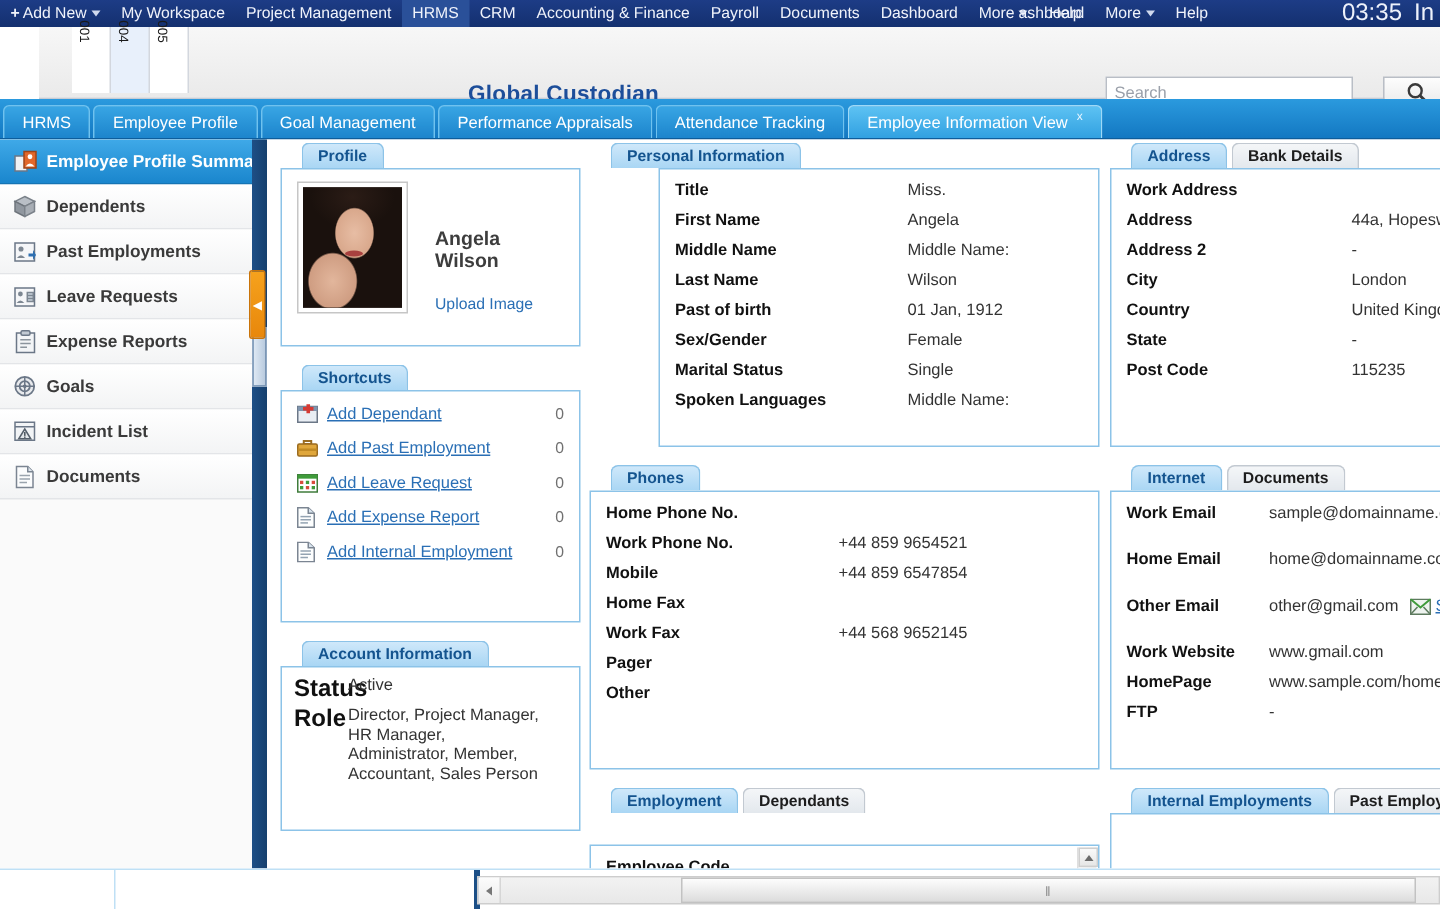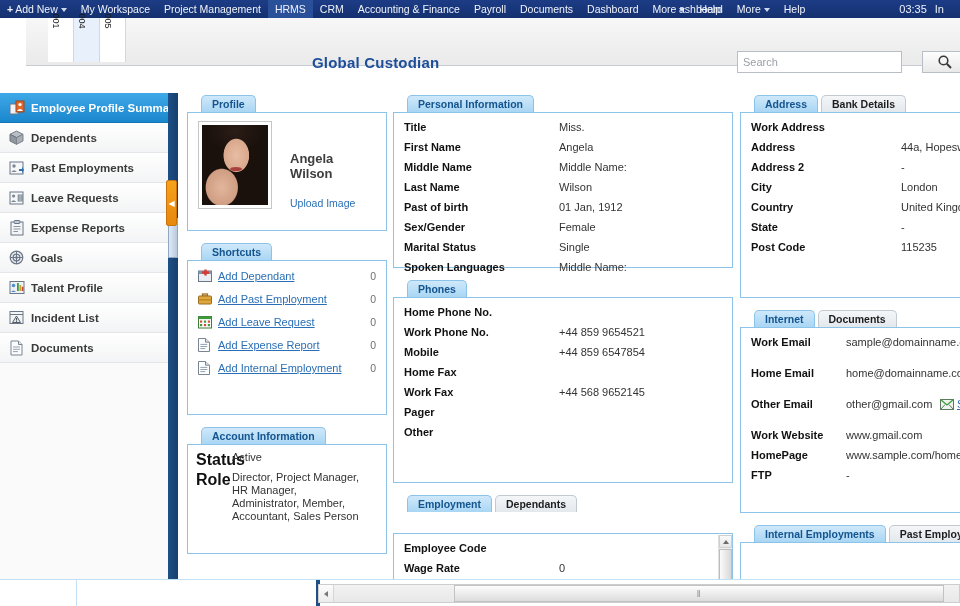--- a/index.html
+++ b/index.html
@@ -43,21 +43,21 @@
   }
   .topbar .plus {
     font-weight: bold; margin-right: 2px;
   }
   .topbar-overlay {
     position: absolute; top: 0; left: 672px; height: 18px;
     white-space: nowrap; overflow: hidden;
   }
   .topbar-clock {
     position: absolute; top: 0; right: 0; height: 16px; line-height: 18px;
-    padding-right: 16px; font-size: 11px; color: #eef2fb;
+    padding-right: 4px; font-size: 16px; color: #eef2fb;
     white-space: nowrap;
   }
   .topbar-clock .tc { margin-left: 8px; }
 
   
   .header {
     position: absolute; left: 0; top: 18px; width: 960px; height: 48px;
     background: #f0f0f0;
     background: linear-gradient(#f7f7f7, #eaeaea);
     border-bottom: 1px solid #c7ccd4;
@@ -374,20 +374,23 @@
       <input class="searchbox" type="text" placeholder="Search" style="">
       <div class="searchbtn">
         <svg width="16" height="16" viewBox="0 0 16 16">
           <circle cx="6.5" cy="6.5" r="4.3" fill="none" stroke="#3a3a3a" stroke-width="1.6"></circle>
           <line x1="9.8" y1="9.8" x2="14" y2="14" stroke="#3a3a3a" stroke-width="2"></line>
         </svg>
       </div>
     </div>
   </div>
 
+  <div class="tabstrip">
+    <div class="tab">HRMS</div><div class="tab">Employee Profile</div><div class="tab">Goal Management</div><div class="tab">Performance Appraisals</div><div class="tab">Attendance Tracking</div><div class="tab active"><span>Employee Information View</span><span class="tabclose">x</span></div>
+  </div>
 
   <div class="sidebar">
 
     <div class="sb-item active">
       <span class="sb-ico">
         <svg width="16" height="16" viewBox="0 0 16 16">
           <rect x="1" y="4" width="8" height="10" fill="#f0f2f5" stroke="#6b7787" stroke-width="1"></rect>
           <rect x="7" y="1" width="8" height="11" fill="#e2672a" stroke="#9e4418" stroke-width="1"></rect>
           <circle cx="11" cy="4.5" r="1.6" fill="#fff"></circle>
           <path d="M8 11 q3-4 6 0z" fill="#fff"></path>
@@ -452,33 +455,20 @@
           <circle cx="7.5" cy="7.5" r="6.3" fill="#e8eaed" stroke="#6b7787" stroke-width="1.2"></circle>
           <circle cx="7.5" cy="7.5" r="3.4" fill="none" stroke="#6b7787" stroke-width="1.2"></circle>
           <circle cx="7.5" cy="7.5" r="1.2" fill="#4a5560"></circle>
           <line x1="7.5" y1="1.2" x2="7.5" y2="13.8" stroke="#6b7787"></line>
           <line x1="1.2" y1="7.5" x2="13.8" y2="7.5" stroke="#6b7787"></line>
         </svg>
       </span>
       <span class="sb-label">Goals</span>
     </div>
 
-    <div class="sb-item">
-      <span class="sb-ico">
-        <svg width="16" height="15" viewBox="0 0 16 15">
-          <rect x="1" y="1.5" width="14" height="12" fill="#eef0f2" stroke="#6b7787"></rect>
-          <circle cx="4.5" cy="5.5" r="1.8" fill="#4e8fd0"></circle>
-          <rect x="8" y="3" width="1.8" height="8" fill="#3e9b46"></rect>
-          <rect x="10.4" y="5" width="1.8" height="6" fill="#c8a235"></rect>
-          <rect x="12.8" y="6.8" width="1.6" height="4.2" fill="#c2452f"></rect>
-          <path d="M2 12 q2.5-3 5 0z" fill="#4e8fd0"></path>
-        </svg>
-      </span>
-      <span class="sb-label">Talent Profile</span>
-    </div>
 
     <div class="sb-item">
       <span class="sb-ico">
         <svg width="15" height="15" viewBox="0 0 15 15">
           <rect x="1" y="1.5" width="13" height="12" fill="#f2f4f6" stroke="#6b7787"></rect>
           <line x1="1" y1="4.5" x2="14" y2="4.5" stroke="#6b7787"></line>
           <path d="M7.5 6 L11.5 12.5 L3.5 12.5 Z" fill="#e3e7ea" stroke="#56606b"></path>
           <rect x="7.1" y="8" width="0.9" height="2.6" fill="#3a434c"></rect>
           <rect x="7.1" y="11" width="0.9" height="0.9" fill="#3a434c"></rect>
         </svg>
@@ -624,21 +614,21 @@
       </div>
 
     </div>
 
     <div class="col col-b">
 
       <div class="panel">
         <div class="panel-tabs">
           <div class="ptab">Personal Information</div>
         </div>
-        <div class="panel-body" style="height:156px;">
+        <div class="panel-body" style="height:186px;margin-left:46px;">
           <div class="kv kv-pi">
               <div class="kv-k">Title</div>
               <div class="kv-v">Miss.</div>
             </div>
           <div class="kv kv-pi">
               <div class="kv-k">First Name</div>
               <div class="kv-v">Angela</div>
             </div>
           <div class="kv kv-pi">
               <div class="kv-k">Middle Name</div>

